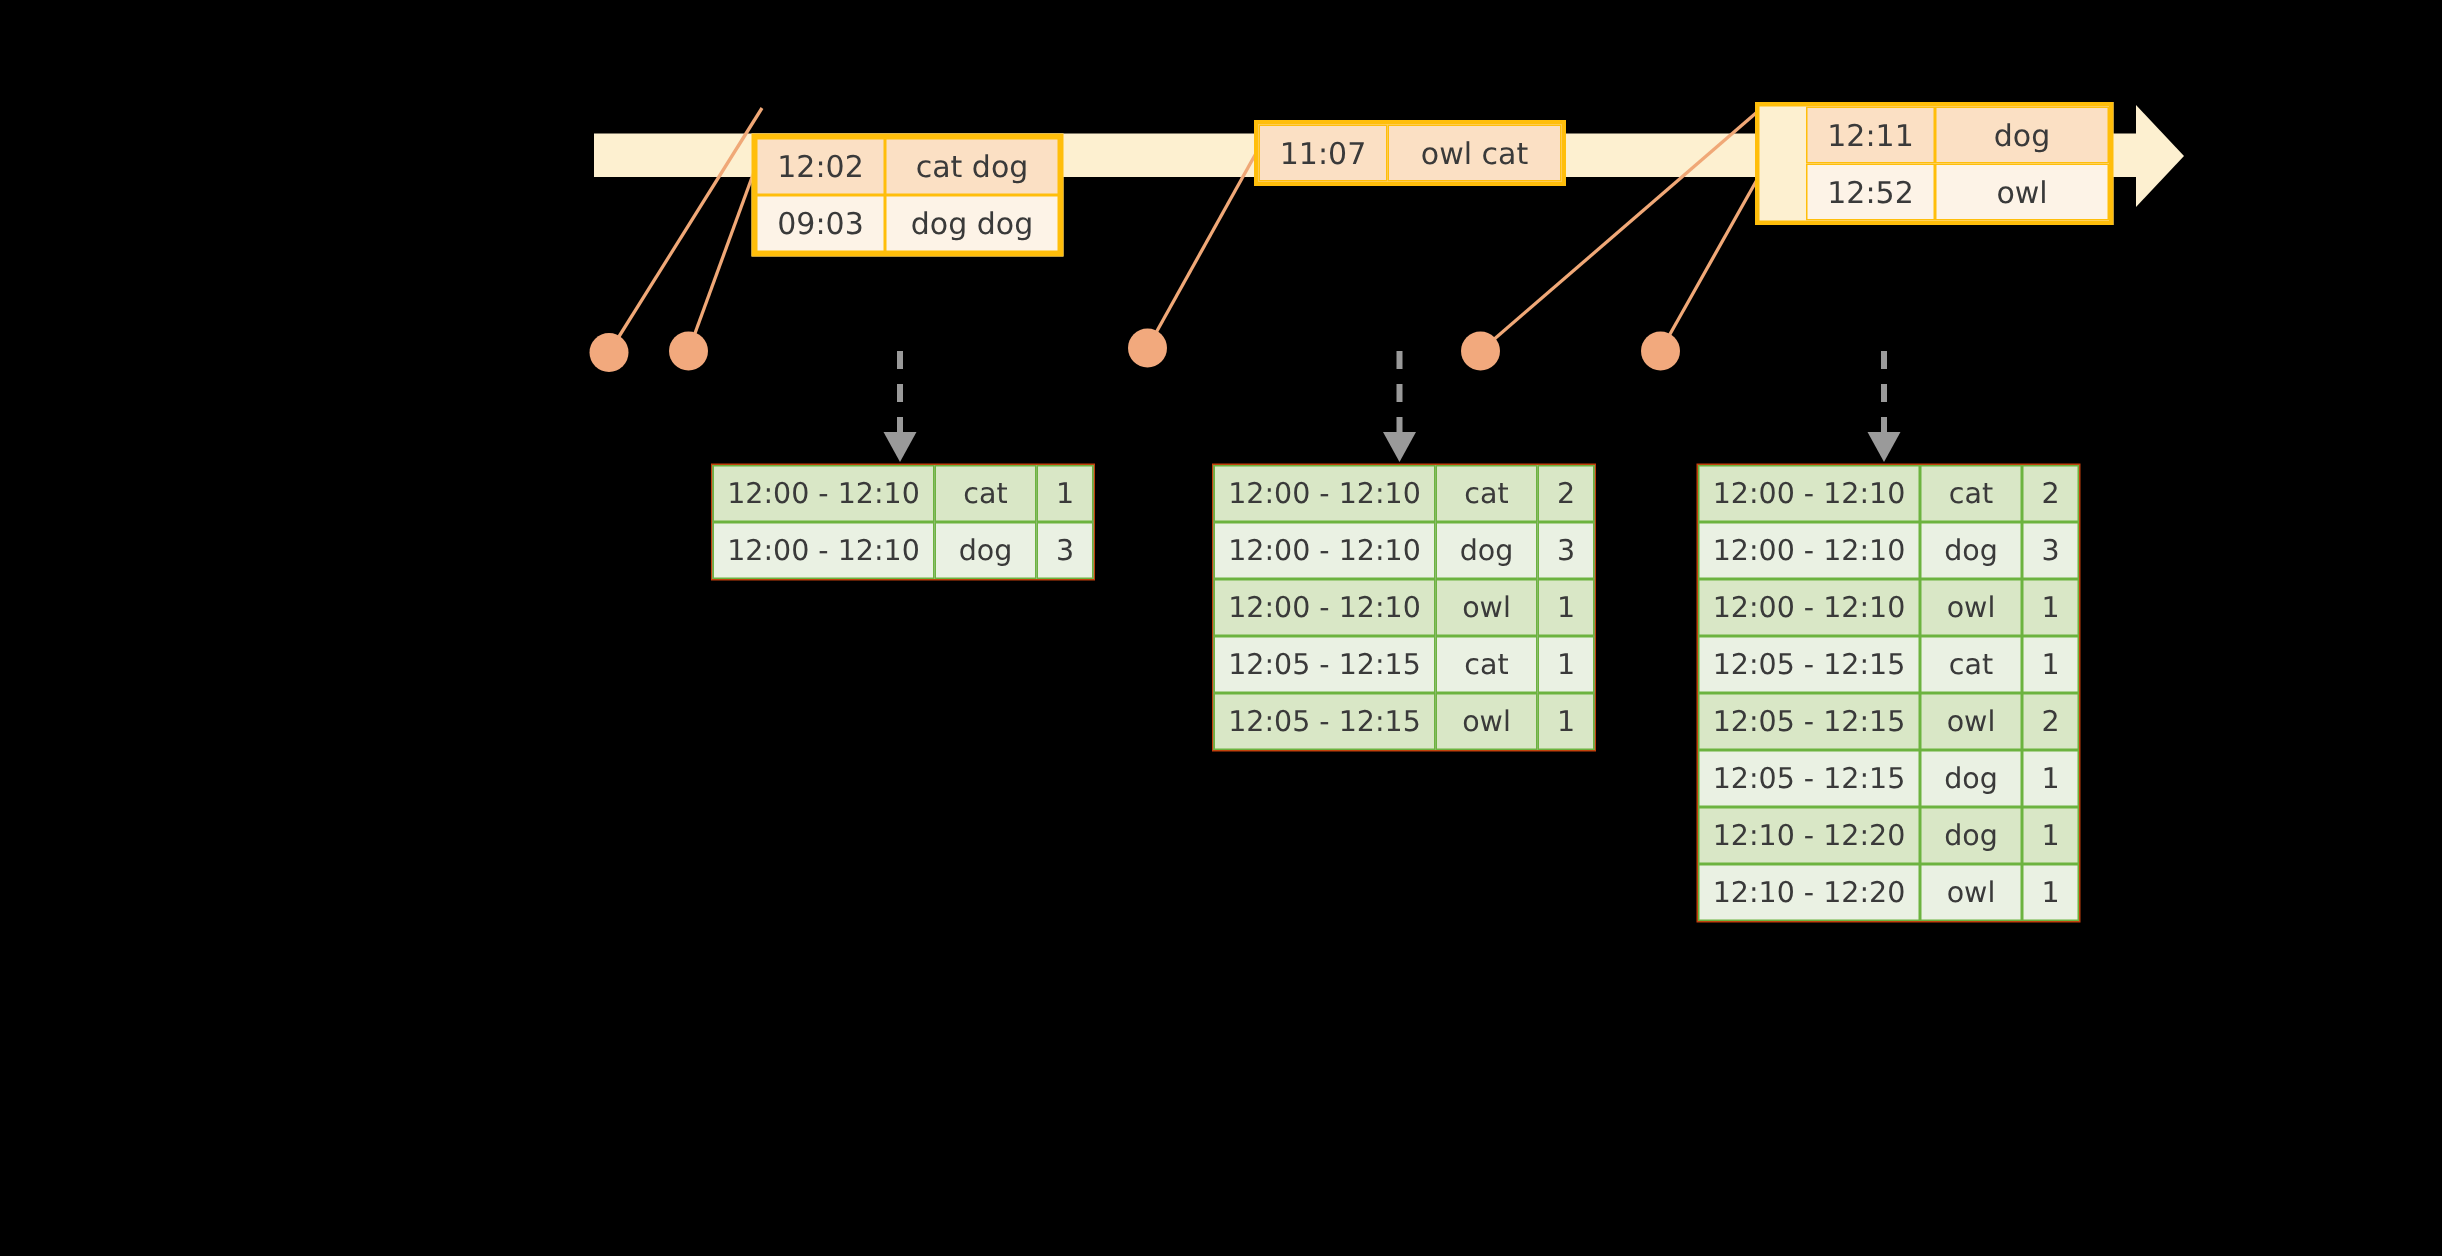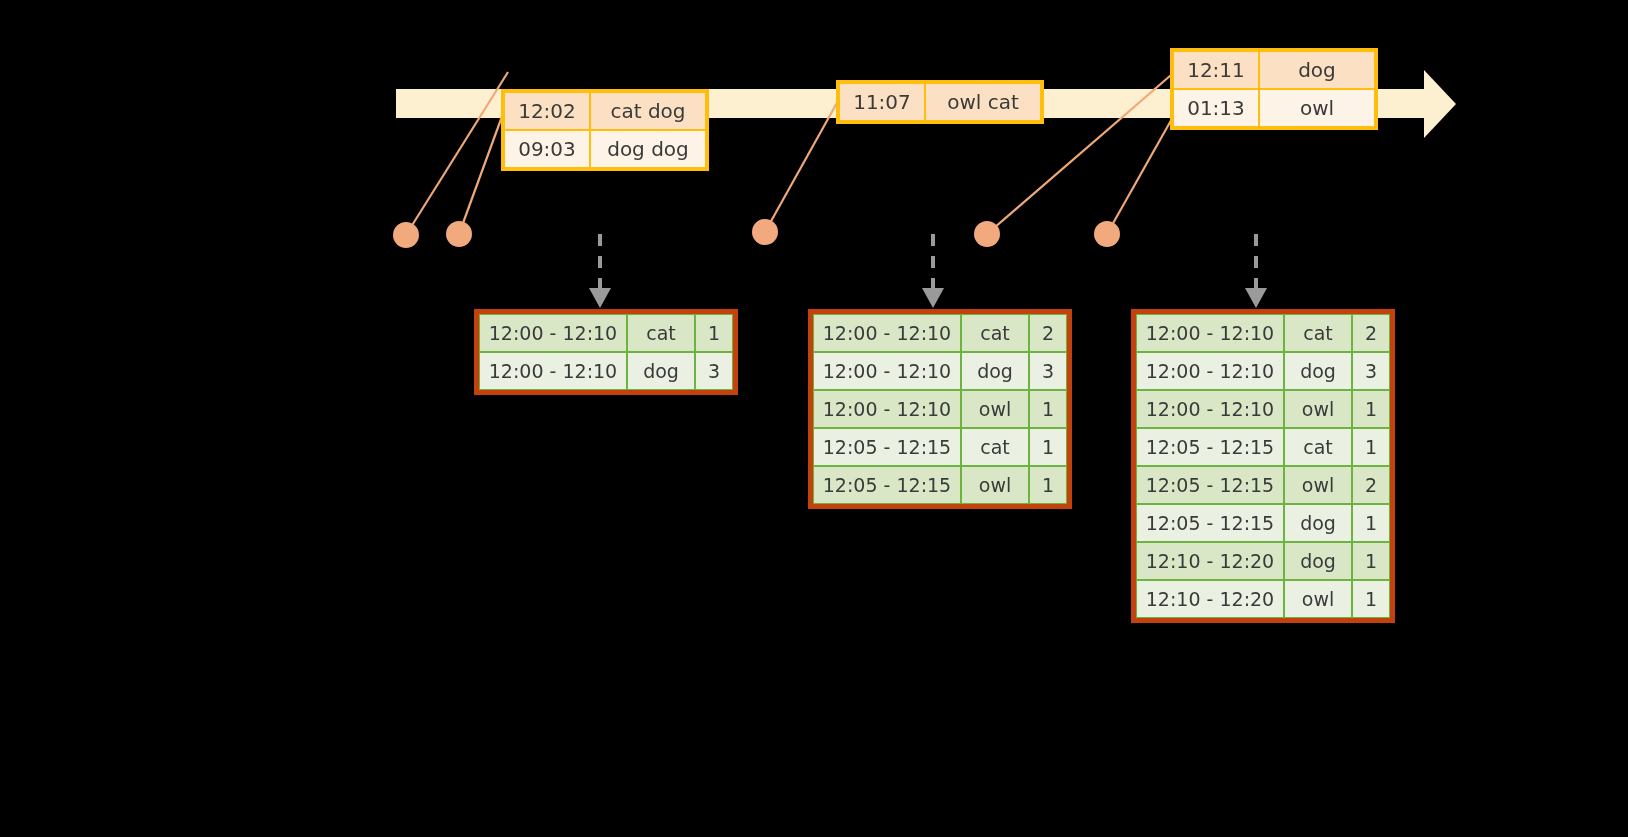--- a/index.html
+++ b/index.html
@@ -66,26 +66,26 @@
     white-space: nowrap;
   }
   .ev-row { display: flex; }
   .ev-row.dark > div { background: #fbe0c4; }
   .ev-row.light > div { background: #fdf3e7; }
   .ev-time { width: 86px; }
   .ev-words { width: 116px; }
 
   .ev-1 { left: 501px;  top: 73px; margin-top: 16px; }
   .ev-2 { left: 836px;  top: 80px; }
-  .ev-3 { left: 1170px; top: 48px; }
+  .ev-3 { left: 1170px; top: 68px; padding-left: 31px; }
 
   
   .res-table {
     position: absolute;
-    border: 5px solid #c2410c;
+    border: 1px solid #c2410c;
     box-sizing: border-box;
   }
   .res-row { display: flex; }
   .res-row > div {
     border: 1px solid #6cb33f;
     box-sizing: border-box;
     font-size: 19px;
     color: #3a3a3a;
     text-align: center;
     height: 38px;
@@ -154,21 +154,21 @@
       <div class="ev-words">owl cat</div>
     </div>
   </div>
 
   <div class="ev-table ev-3">
     <div class="ev-row dark">
       <div class="ev-time">12:11</div>
       <div class="ev-words">dog</div>
     </div>
     <div class="ev-row light">
-      <div class="ev-time">01:13</div>
+      <div class="ev-time">12:52</div>
       <div class="ev-words">owl</div>
     </div>
   </div>
 
   <div class="res-table res-1">
     <div class="res-row dark">
       <div class="res-range">12:00 - 12:10</div>
       <div class="res-word">cat</div>
       <div class="res-count">1</div>
     </div>

